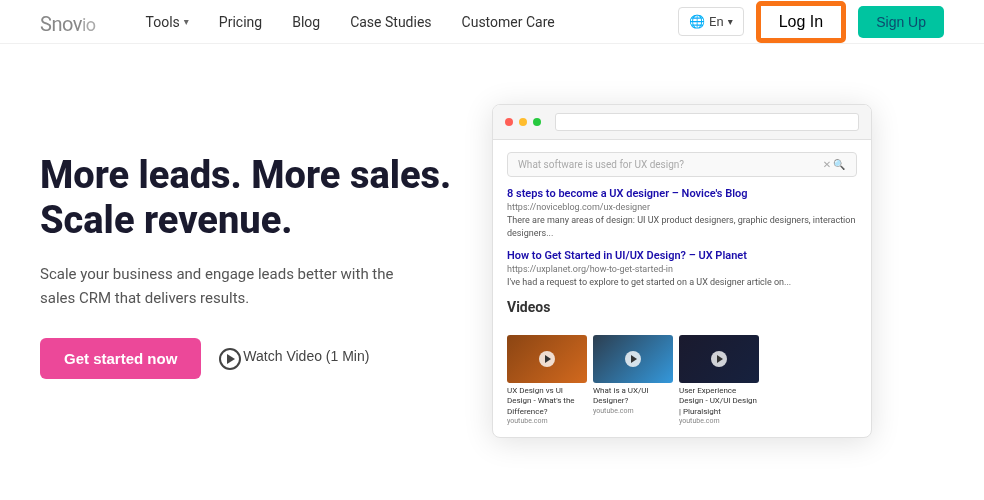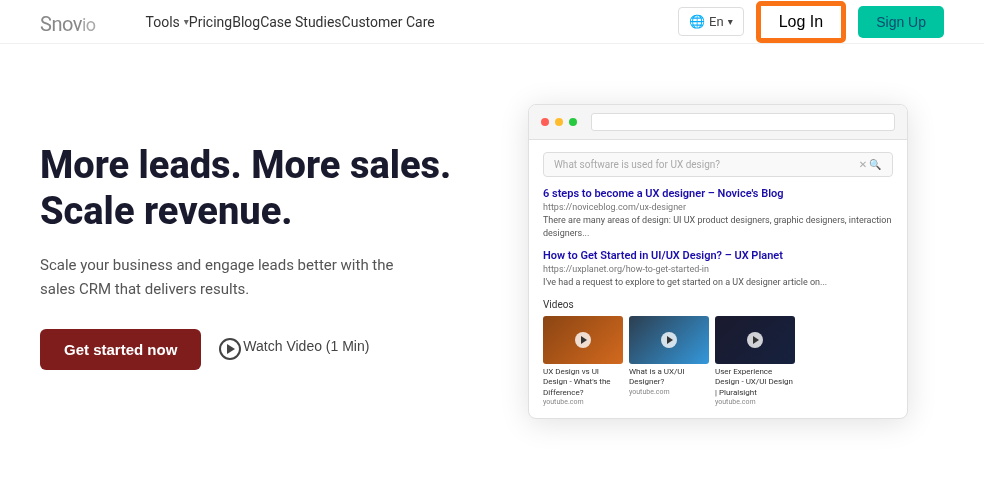--- a/index.html
+++ b/index.html
@@ -5,44 +5,44 @@
     * { margin: 0; padding: 0; box-sizing: border-box; }
     body { font-family: -apple-system, BlinkMacSystemFont, 'Segoe UI', Roboto, sans-serif; background: #fff; width: 984px; overflow-x: hidden; }
 
     
     nav {
       display: flex; align-items: center; padding: 0 40px; height: 44px;
       border-bottom: 1px solid #f0f0f0;
     }
     .nav-logo { font-size: 26px; font-weight: 700; color: #7c4dff; margin-right: 50px; letter-spacing: -0.5px; }
     .nav-logo span { color: #888; font-weight: 400; font-size: 20px; }
-    .nav-links { display: flex; align-items: center; flex: 1; }
+    .nav-links { display: flex; align-items: center; gap: 30px; flex: 1; }
     .nav-link { font-size: 14px; color: #333; text-decoration: none; display: flex; align-items: center; gap: 4px; }
     .nav-link .chevron { font-size: 10px; color: #666; }
     .nav-actions { display: flex; align-items: center; gap: 12px; }
     .lang-btn { display: flex; align-items: center; gap: 4px; font-size: 13px; color: #444; padding: 6px 10px; border: 1px solid #ddd; border-radius: 4px; cursor: pointer; }
     .btn-login { font-size: 16px; color: #000000; padding: 7px 18px; border: 5px solid #f97316; border-radius: 5px; cursor: pointer; background: #fff; }
     .btn-signup { font-size: 14px; color: #0c4a6e; padding: 8px 18px; border: none; border-radius: 5px; cursor: pointer; background: #00c4a0; font-weight: 500; }
 
     
     .hero {
       display: flex; align-items: center; padding: 50px 40px 40px;
       min-height: 320px; position: relative; overflow: hidden;
     }
     .hero-left { flex: 1; max-width: 460px; }
     .hero-title { font-size: 38px; font-weight: 800; color: #1a1a2e; line-height: 1.2; margin-bottom: 18px; }
     .hero-sub { font-size: 15px; color: #555; line-height: 1.6; margin-bottom: 28px; max-width: 380px; }
     .hero-actions { display: flex; align-items: center; gap: 18px; }
-    .btn-cta { background: #7f1d1d; color: #fff; border: none; padding: 12px 24px; border-radius: 6px; font-size: 15px; font-weight: 600; cursor: pointer; }
+    .btn-cta { background: #ec4899; color: #fff; border: none; padding: 12px 24px; border-radius: 6px; font-size: 15px; font-weight: 600; cursor: pointer; }
     .btn-video { display: flex; align-items: flex-start; gap: 2px; color: #444; font-size: 14px; cursor: pointer; background: none; border: none; }
     .play-icon { width: 22px; height: 22px; border: 2px solid #444; border-radius: 50%; display: flex; align-items: center; justify-content: center; }
     .play-triangle { width: 0; height: 0; border-top: 5px solid transparent; border-bottom: 5px solid transparent; border-left: 8px solid #444; margin-left: 2px; }
 
     
-    .hero-right { flex: 1; display: flex; justify-content: center; align-items: flex-start; padding-top: 10px; }
+    .hero-right { flex: 1; display: flex; justify-content: flex-start; align-items: flex-start; padding-top: 10px; }
     .browser-mock {
       width: 380px; background: #fff; border-radius: 8px;
       box-shadow: 0 4px 30px rgba(0,0,0,0.12); border: 1px solid #e0e0e0;
       overflow: hidden;
     }
     .browser-bar {
       background: #f5f5f5; padding: 8px 12px; display: flex; align-items: center; gap: 6px;
       border-bottom: 1px solid #e0e0e0;
     }
     .browser-dot { width: 8px; height: 8px; border-radius: 50%; }
@@ -54,21 +54,21 @@
     .search-bar-mock {
       background: #f9f9f9; border: 1px solid #ddd; border-radius: 4px;
       padding: 6px 10px; font-size: 11px; color: #555; margin-bottom: 10px;
       display: flex; justify-content: space-between; align-items: center;
     }
     .search-bar-mock span { font-size: 10px; color: #aaa; }
     .result-item { margin-bottom: 10px; }
     .result-title { font-size: 11px; color: #1a0dab; font-weight: 600; margin-bottom: 2px; }
     .result-meta { font-size: 9px; color: #777; margin-bottom: 2px; }
     .result-desc { font-size: 9px; color: #555; line-height: 1.4; }
-    .videos-label { font-size: 10px; font-weight: 400; color: #333; margin: 8px 0 6px; }
+    .videos-label { font-size: 14px; font-weight: 700; color: #333; margin: 8px 0 20px; }
     .video-thumbs { display: flex; gap: 6px; }
     .video-thumb { width: 80px; }
     .thumb-img {
       width: 80px; height: 48px; border-radius: 3px; background: #ddd; overflow: hidden;
       position: relative; display: flex; align-items: center; justify-content: center;
     }
     .thumb-img.t1 { background: linear-gradient(135deg, #8B4513 0%, #D2691E 100%); }
     .thumb-img.t2 { background: linear-gradient(135deg, #2c3e50 0%, #3498db 100%); }
     .thumb-img.t3 { background: linear-gradient(135deg, #1a1a2e 0%, #16213e 100%); }
     .thumb-play { width: 16px; height: 16px; background: rgba(255,255,255,0.8); border-radius: 50%; display: flex; align-items: center; justify-content: center; }
@@ -126,21 +126,21 @@
         <div class="browser-dot yellow"></div>
         <div class="browser-dot green"></div>
         <div class="browser-url"></div>
       </div>
       <div class="browser-content">
         <div class="search-bar-mock">
           <span>What software is used for UX design?</span>
           <span>✕ 🔍</span>
         </div>
         <div class="result-item">
-          <div class="result-title">6 steps to become a UX designer – Novice's Blog</div>
+          <div class="result-title">8 steps to become a UX designer – Novice's Blog</div>
           <div class="result-meta">https://noviceblog.com/ux-designer</div>
           <div class="result-desc">There are many areas of design: UI UX product designers, graphic designers, interaction designers...</div>
         </div>
         <div class="result-item">
           <div class="result-title">How to Get Started in UI/UX Design? – UX Planet</div>
           <div class="result-meta">https://uxplanet.org/how-to-get-started-in</div>
           <div class="result-desc">I've had a request to explore to get started on a UX designer article on...</div>
         </div>
         <div class="videos-label">Videos</div>
         <div class="video-thumbs">

